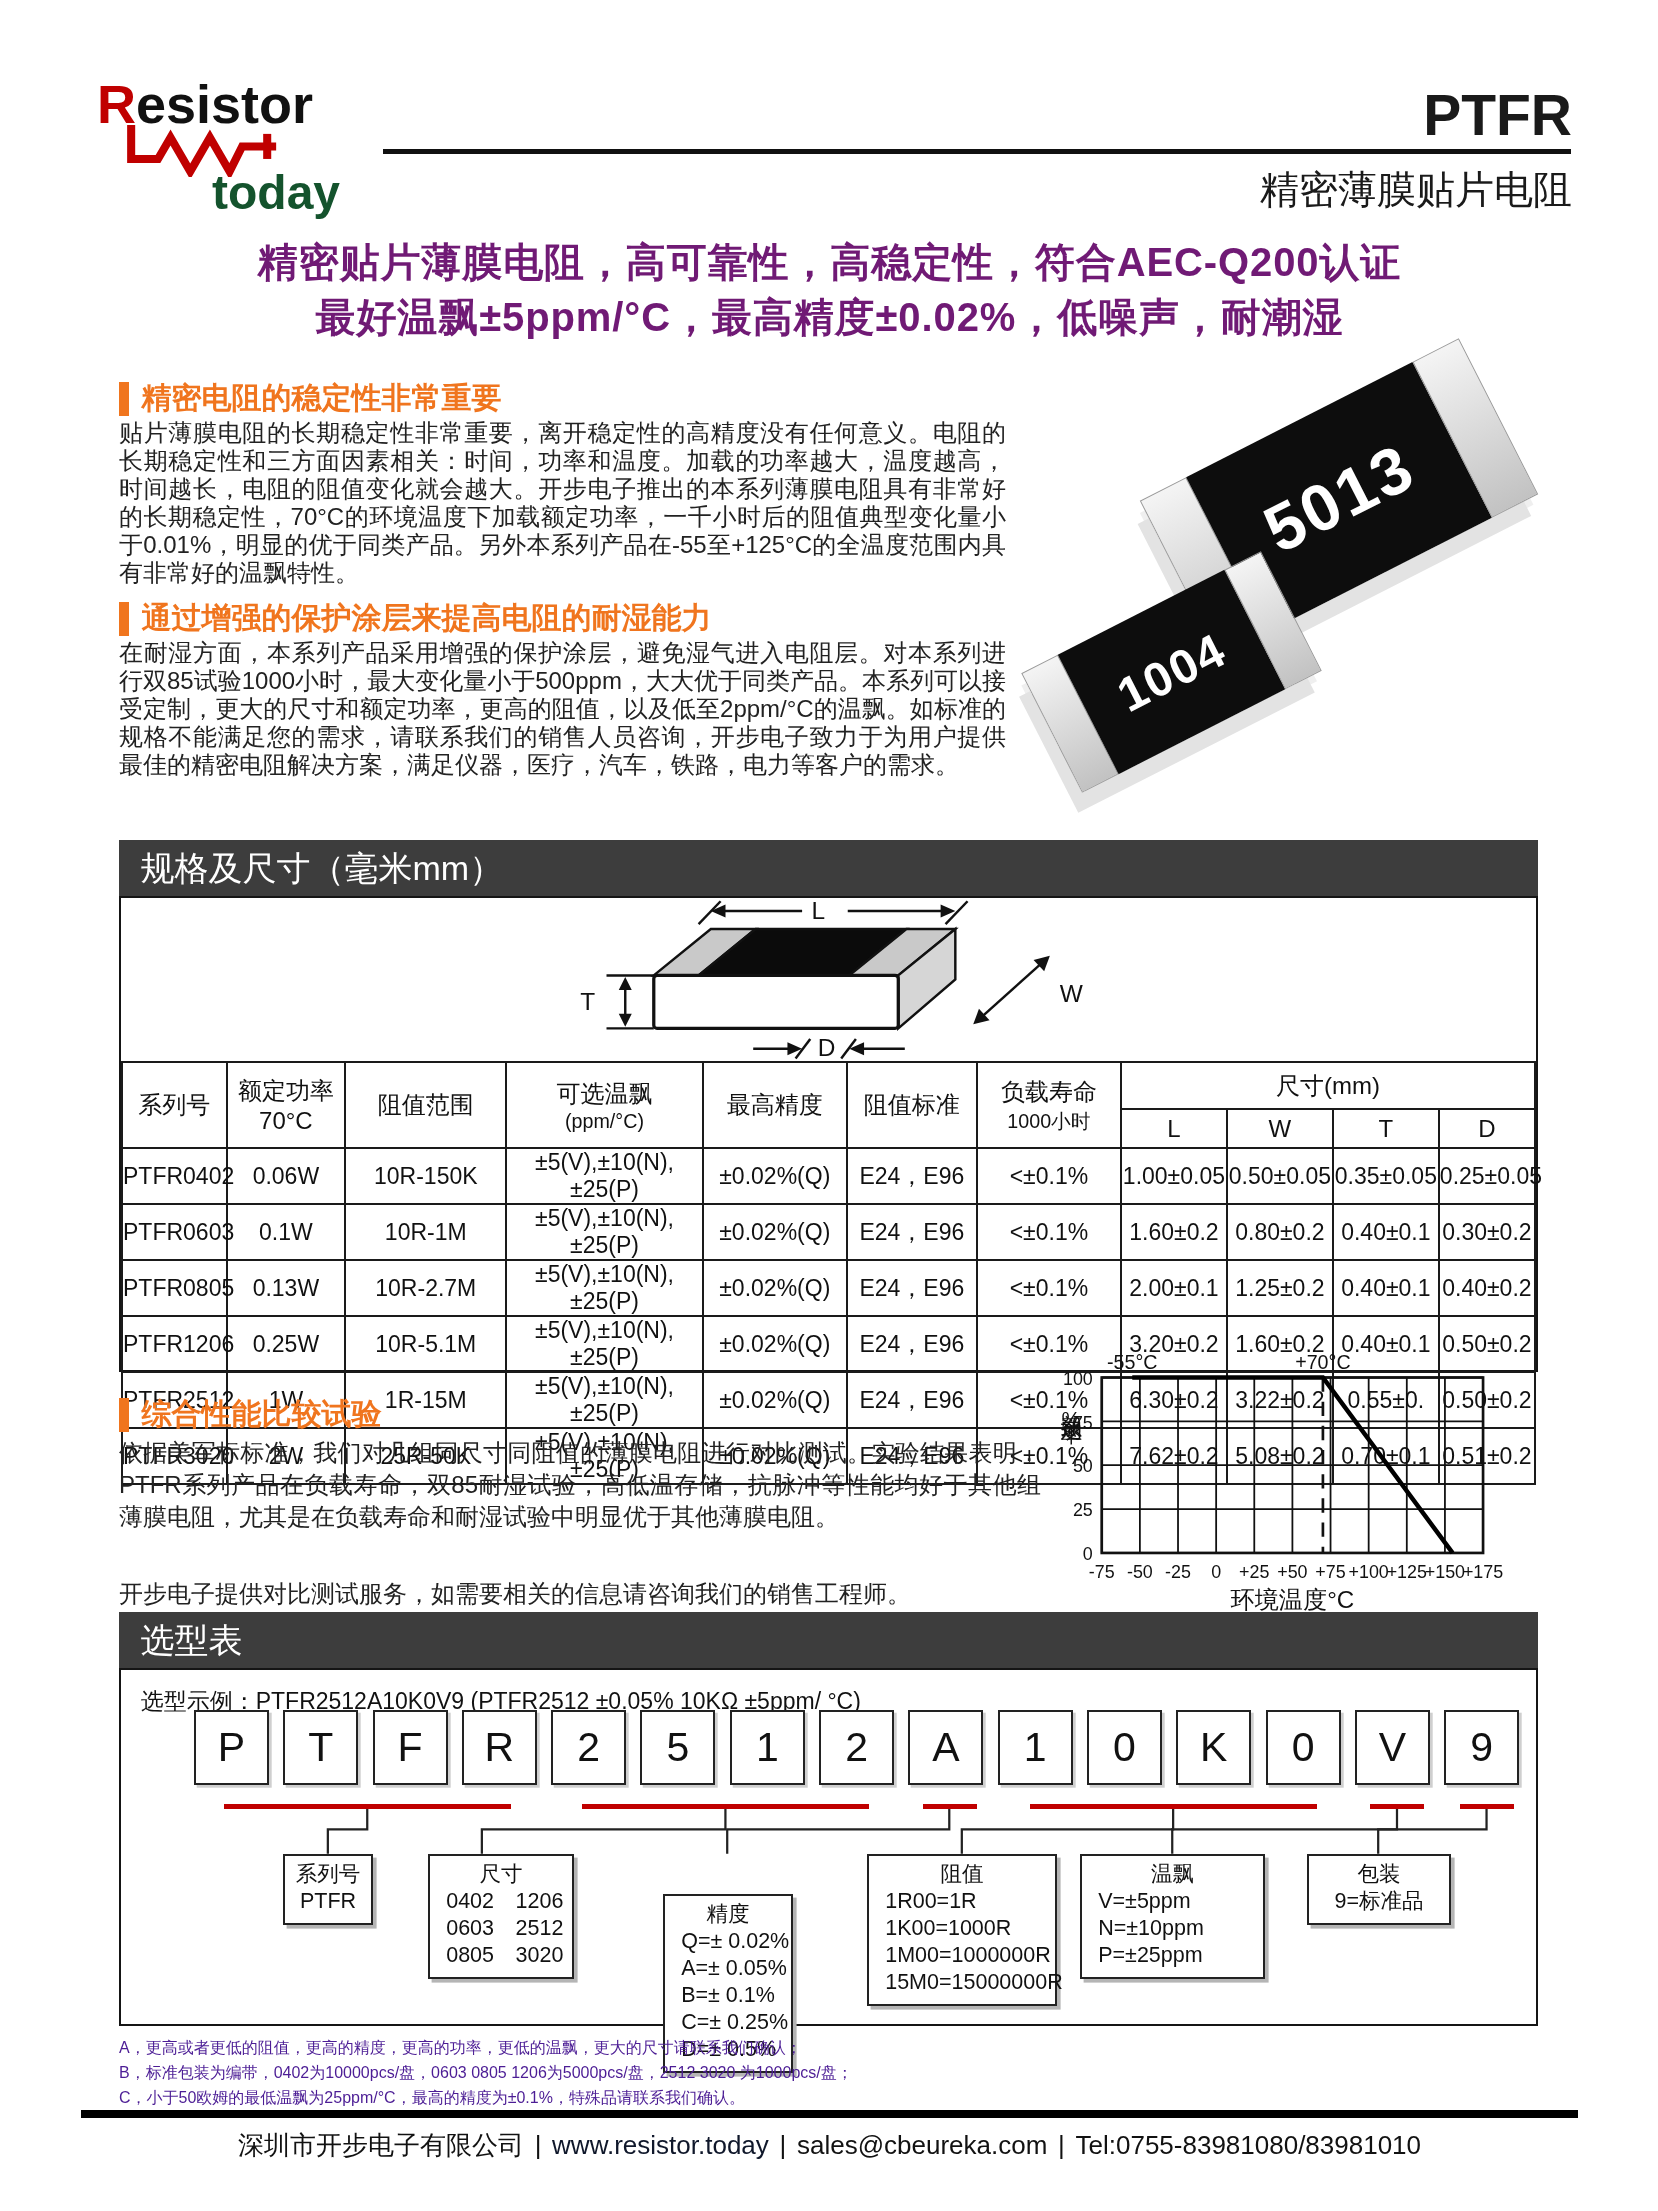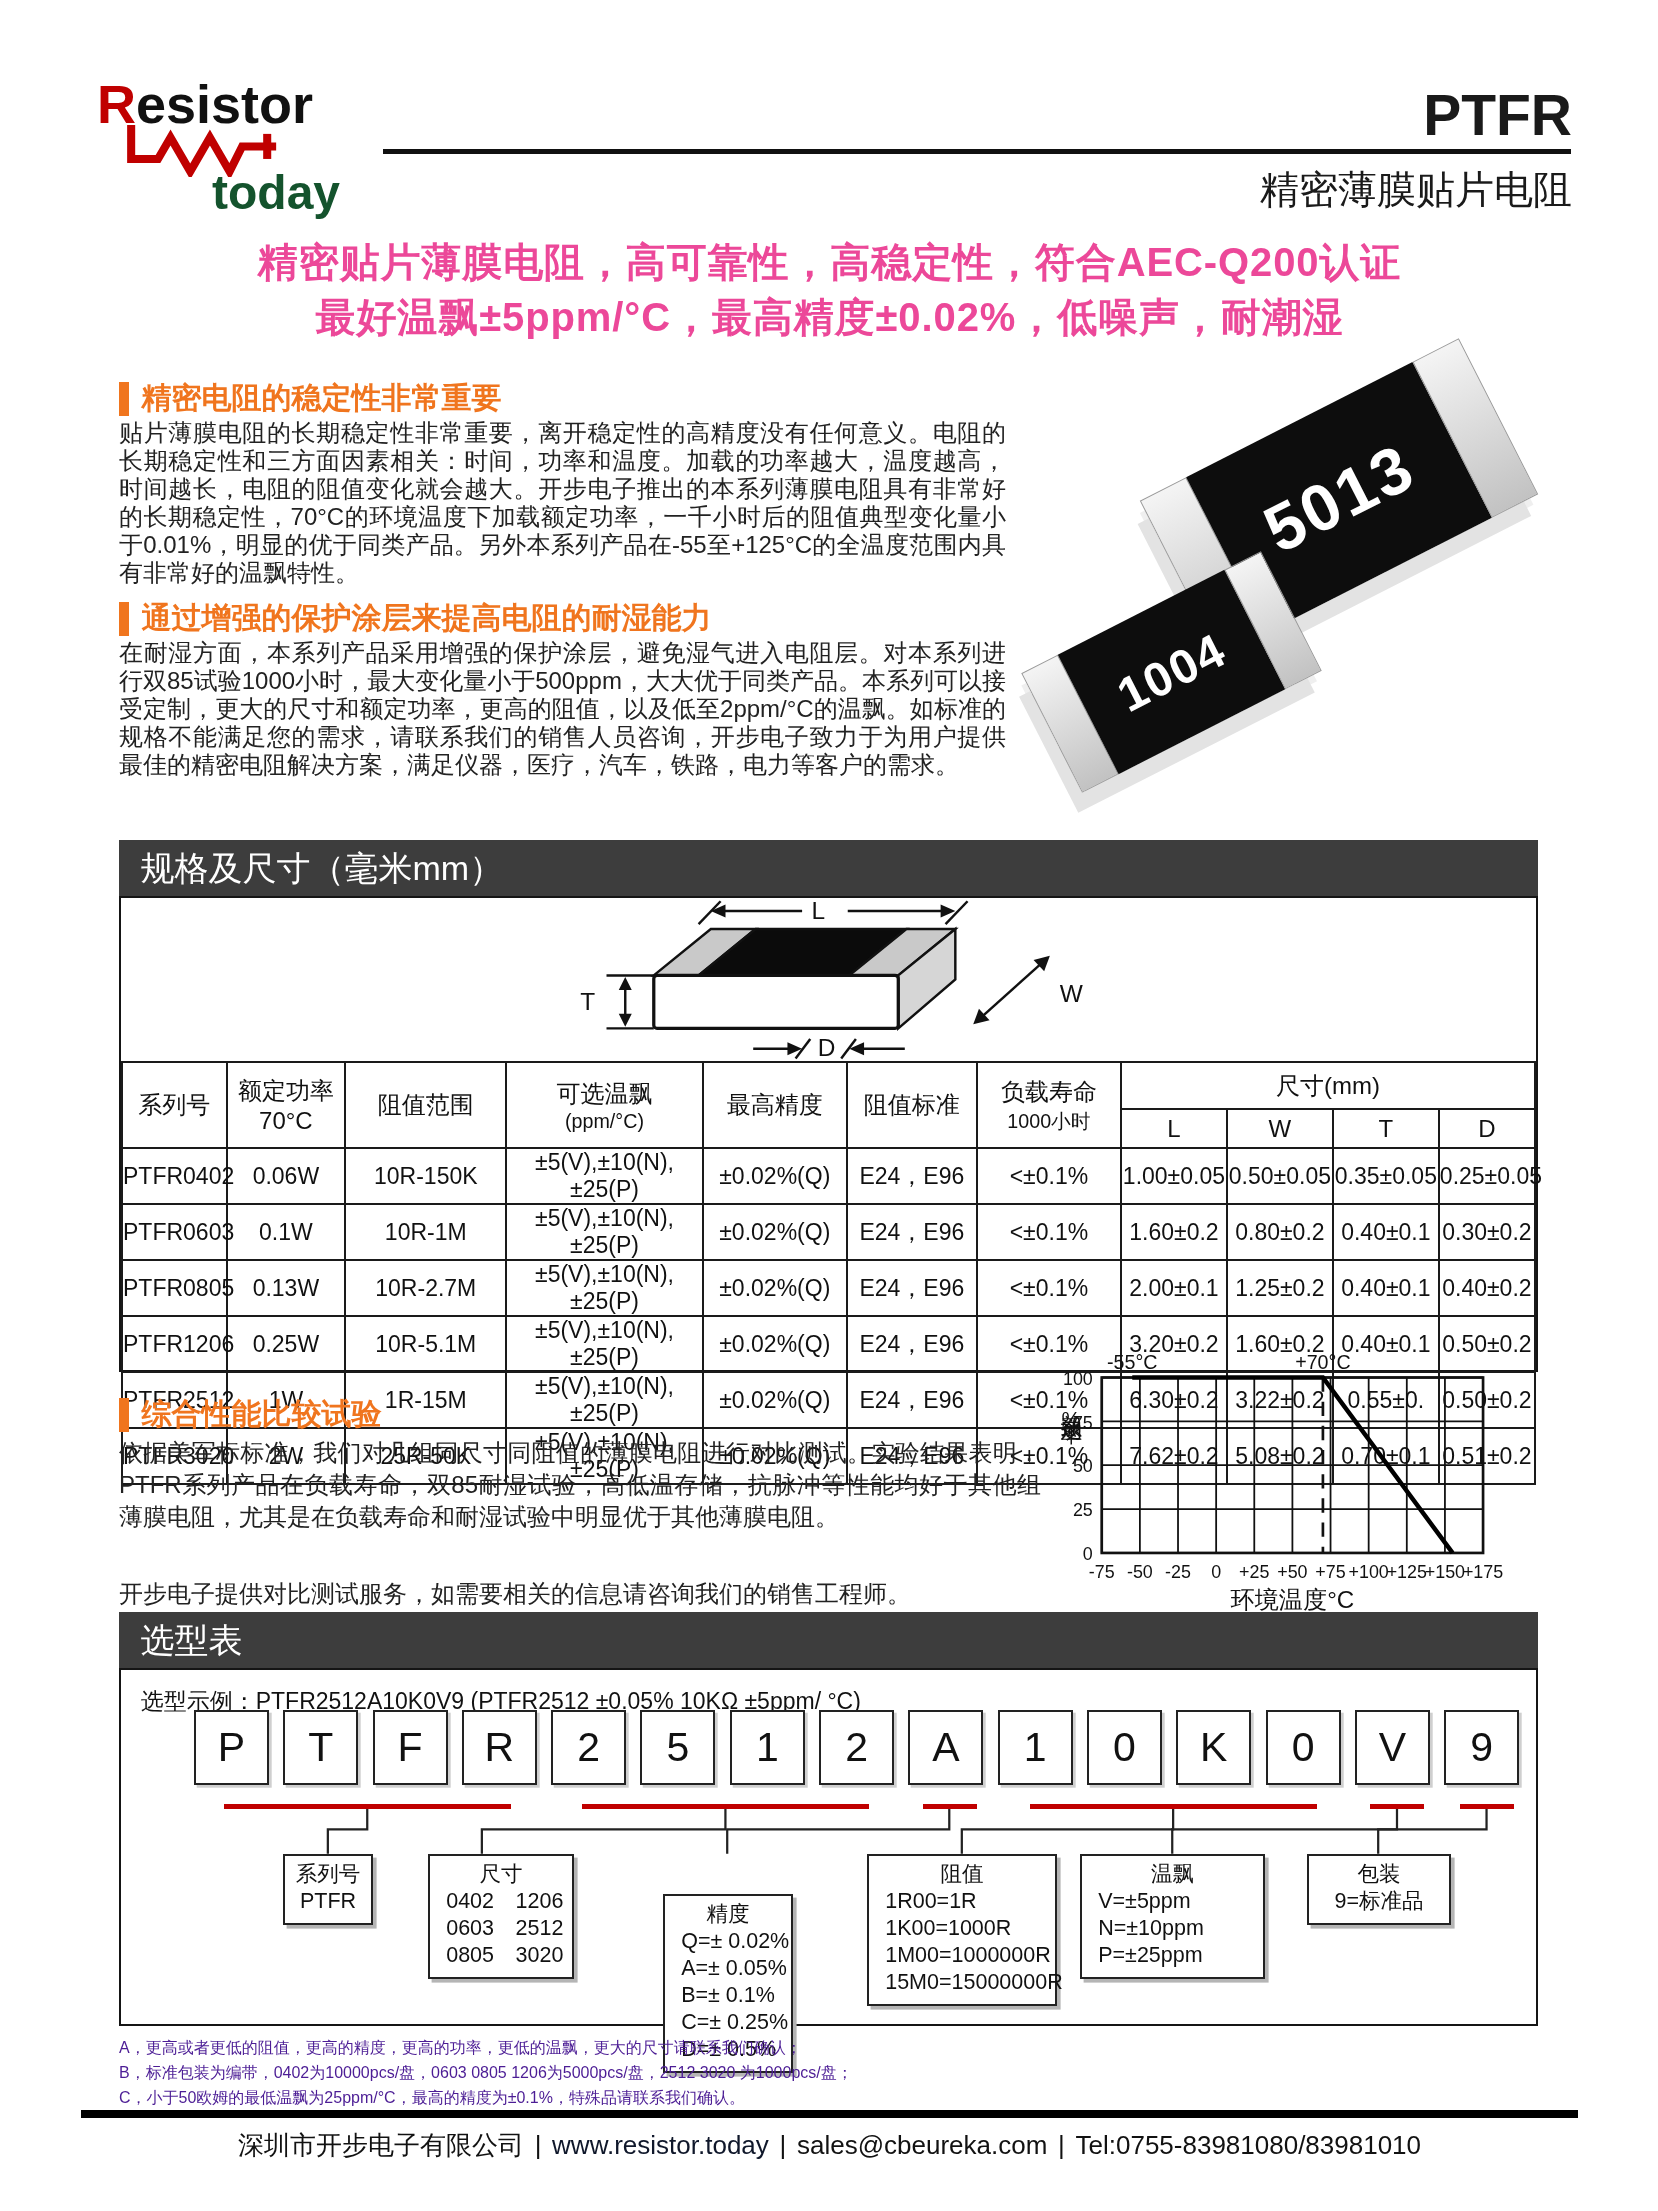--- a/index.html
+++ b/index.html
@@ -10,21 +10,21 @@
   .logo{position:absolute;left:97px;top:73px;width:296px;height:143px;}
   .logo-word1{font-size:54px;font-weight:bold;letter-spacing:0px;color:#111;}
   .logo-word1::first-letter{color:#c00000;}
   .logo-zigzag{position:absolute;left:27px;top:50px;}
   .logo-word2{position:absolute;left:115px;top:52px;font-size:48px;font-weight:bold;color:#14532d;margin-top:40px;}
   .product-code{position:absolute;right:87px;top:82px;font-size:57px;font-weight:600;color:#1a1a1a;}
   .header-rule{position:absolute;left:383px;top:149px;width:1188px;height:4.5px;background:#111;}
   .subtitle{position:absolute;right:87px;top:163px;font-size:39px;font-weight:500;color:#1a1a1a;}
 
   
-  .headline{position:absolute;left:0;width:1659px;text-align:center;color:#ec4899;
+  .headline{position:absolute;left:0;width:1659px;text-align:center;color:#701a75;
             font-size:40px;font-weight:bold;letter-spacing:0.9px;}
   .headline.l1{top:235px;} .headline.l2{top:290px;}
 
   
   .sec-title{position:absolute;left:119px;display:flex;align-items:center;gap:12.5px;
              color:#f0751e;font-size:30px;font-weight:bold;}
   .sec-title .obar{width:9.9px;height:34px;background:#f0751e;}
   .s1{top:378px;} .s2{top:598px;} .s3{top:1394px;}
   .para{position:absolute;left:119px;font-size:24px;line-height:28px;color:#222;text-align:justify;}
   .p1{top:419px;width:887px;}

